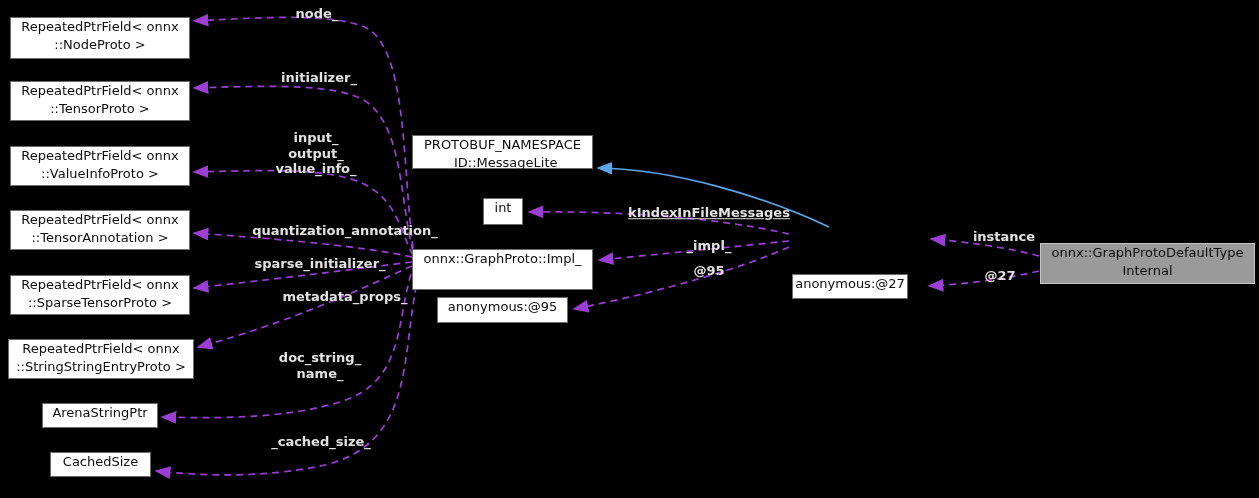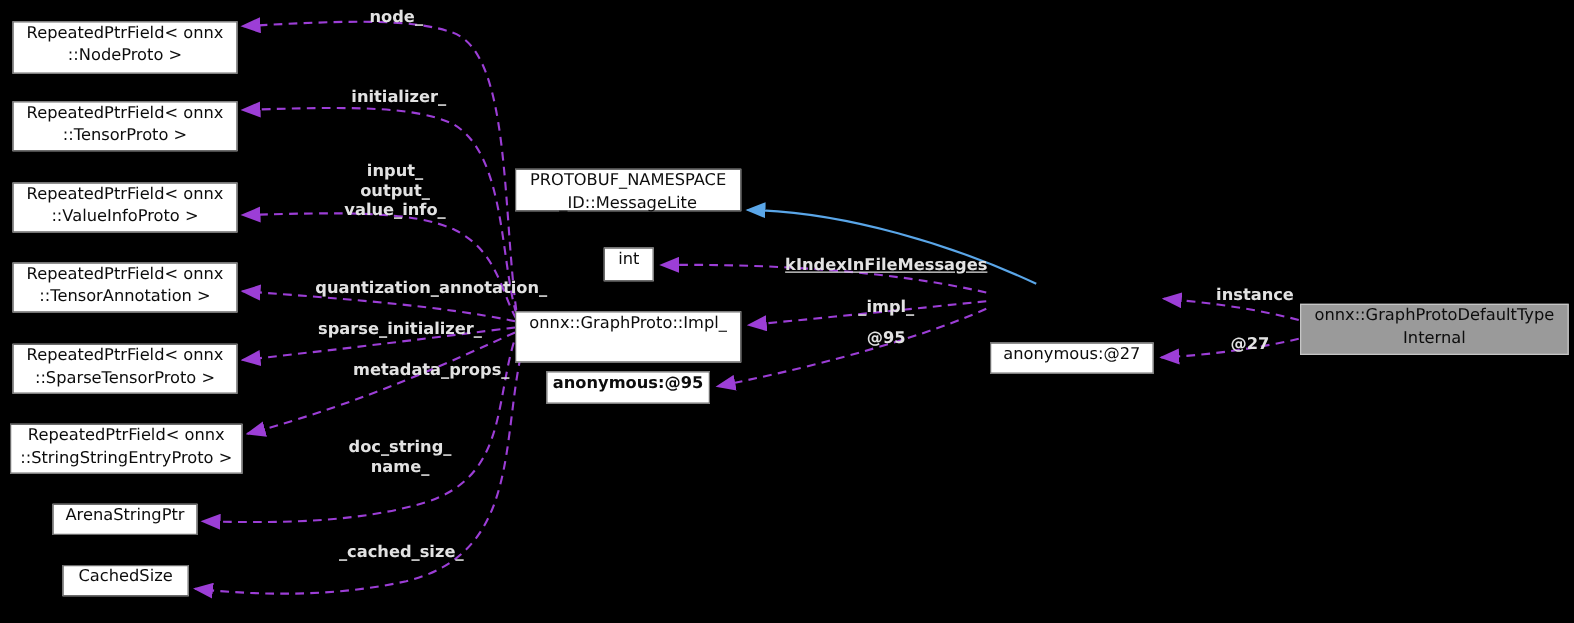--- a/index.html
+++ b/index.html
@@ -126,25 +126,25 @@
   <div class="node" style="left:412px; top:135px; width:181px; height:34px;">
     <span>PROTOBUF_NAMESPACE
 _ID::MessageLite</span>
   </div>
   <div class="node" style="left:483px; top:198px; width:40px; height:27px;">
     <span>int</span>
   </div>
   <div class="node" style="left:412px; top:249px; width:181px; height:41px;">
     <span>onnx::GraphProto::Impl_</span>
   </div>
-  <div class="node" style="left:437px; top:297px; width:131px; height:26px;font-weight:bold;">
+  <div class="node" style="left:437px; top:297px; width:131px; height:26px;">
     <span>anonymous:@95</span>
   </div>
 
-  <div class="node" style="left:792px; top:274px; width:131px; height:25px;">
+  <div class="node" style="left:792px; top:274px; width:116px; height:25px;">
     <span>anonymous:@27</span>
   </div>
   <div class="node node--highlight" style="left:1040px; top:243px; width:215px; height:41px;">
     <span>onnx::GraphProtoDefaultType
 Internal</span>
   </div>
 
   <div class="edge-label" style="left:301px; top:14px;">node_</div>
   <div class="edge-label" style="left:303px; top:78px;">initializer_</div>
   <div class="edge-label" style="left:300px; top:153px;">input_

